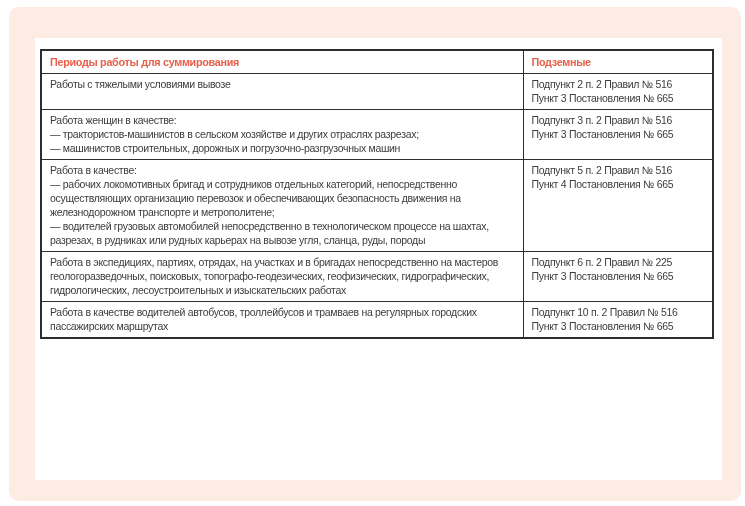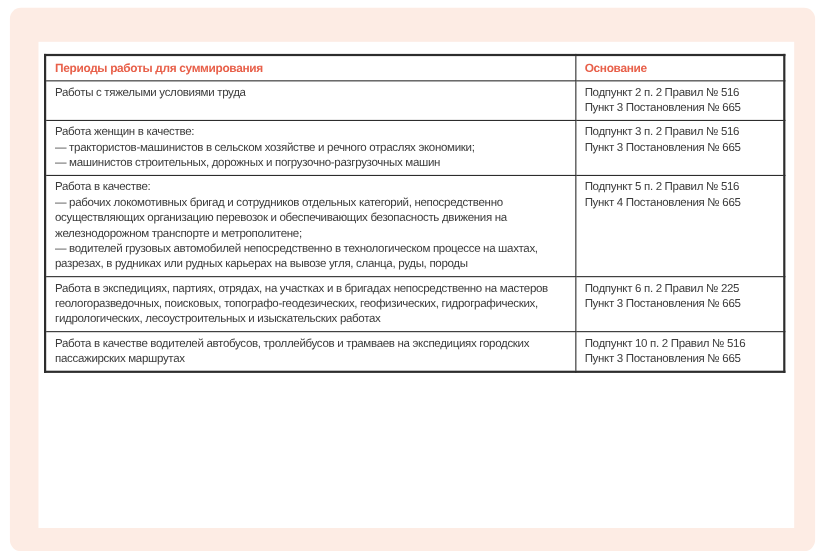--- a/index.html
+++ b/index.html
@@ -66,48 +66,48 @@
   <div class="card"></div>
 
   <table class="work-table">
     <colgroup>
       <col class="period-col">
       <col class="basis-col">
     </colgroup>
     <thead>
       <tr>
         <th>Периоды работы для суммирования</th>
-        <th>Основание</th>
+        <th>Подземные</th>
       </tr>
     </thead>
     <tbody>
       <tr>
-        <td>Работы с тяжелыми условиями труда</td>
+        <td>Работы с тяжелыми условиями вывозе</td>
         <td>Подпункт 2 п. 2 Правил № 516
 Пункт 3 Постановления № 665</td>
       </tr>
       <tr>
         <td>Работа женщин в качестве:
-— трактористов-машинистов в сельском хозяйстве и речного отраслях экономики;
+— трактористов-машинистов в сельском хозяйстве и других отраслях разрезах;
 — машинистов строительных, дорожных и погрузочно-разгрузочных машин</td>
         <td>Подпункт 3 п. 2 Правил № 516
 Пункт 3 Постановления № 665</td>
       </tr>
       <tr>
         <td>Работа в качестве:
 — рабочих локомотивных бригад и сотрудников отдельных категорий, непосредственно осуществляющих организацию перевозок и обеспечивающих безопасность движения на железнодорожном транспорте и метрополитене;
 — водителей грузовых автомобилей непосредственно в технологическом процессе на шахтах, разрезах, в рудниках или рудных карьерах на вывозе угля, сланца, руды, породы</td>
         <td>Подпункт 5 п. 2 Правил № 516
 Пункт 4 Постановления № 665</td>
       </tr>
       <tr>
         <td>Работа в экспедициях, партиях, отрядах, на участках и в бригадах непосредственно на мастеров геологоразведочных, поисковых, топографо-геодезических, геофизических, гидрографических, гидрологических, лесоустроительных и изыскательских работах</td>
         <td>Подпункт 6 п. 2 Правил № 225
 Пункт 3 Постановления № 665</td>
       </tr>
       <tr>
-        <td>Работа в качестве водителей автобусов, троллейбусов и трамваев на экспедициях городских пассажирских маршрутах</td>
+        <td>Работа в качестве водителей автобусов, троллейбусов и трамваев на регулярных городских пассажирских маршрутах</td>
         <td>Подпункт 10 п. 2 Правил № 516
 Пункт 3 Постановления № 665</td>
       </tr>
     </tbody>
   </table>
 </div>
 
 </body></html>

